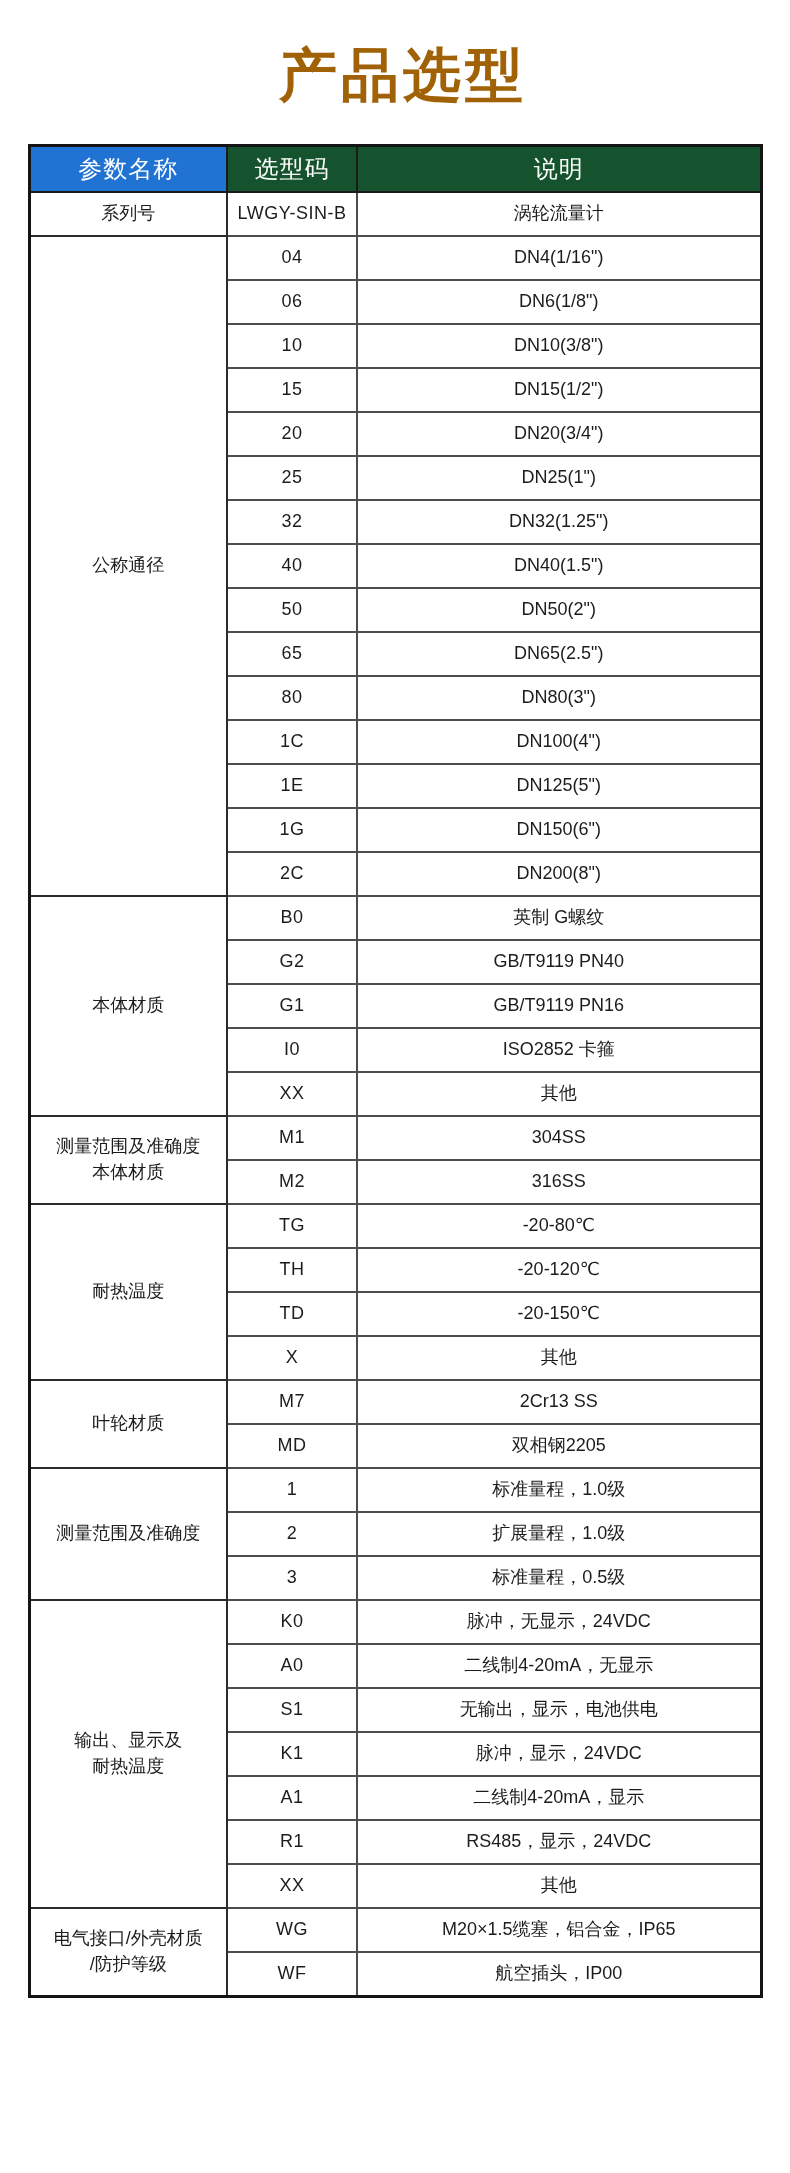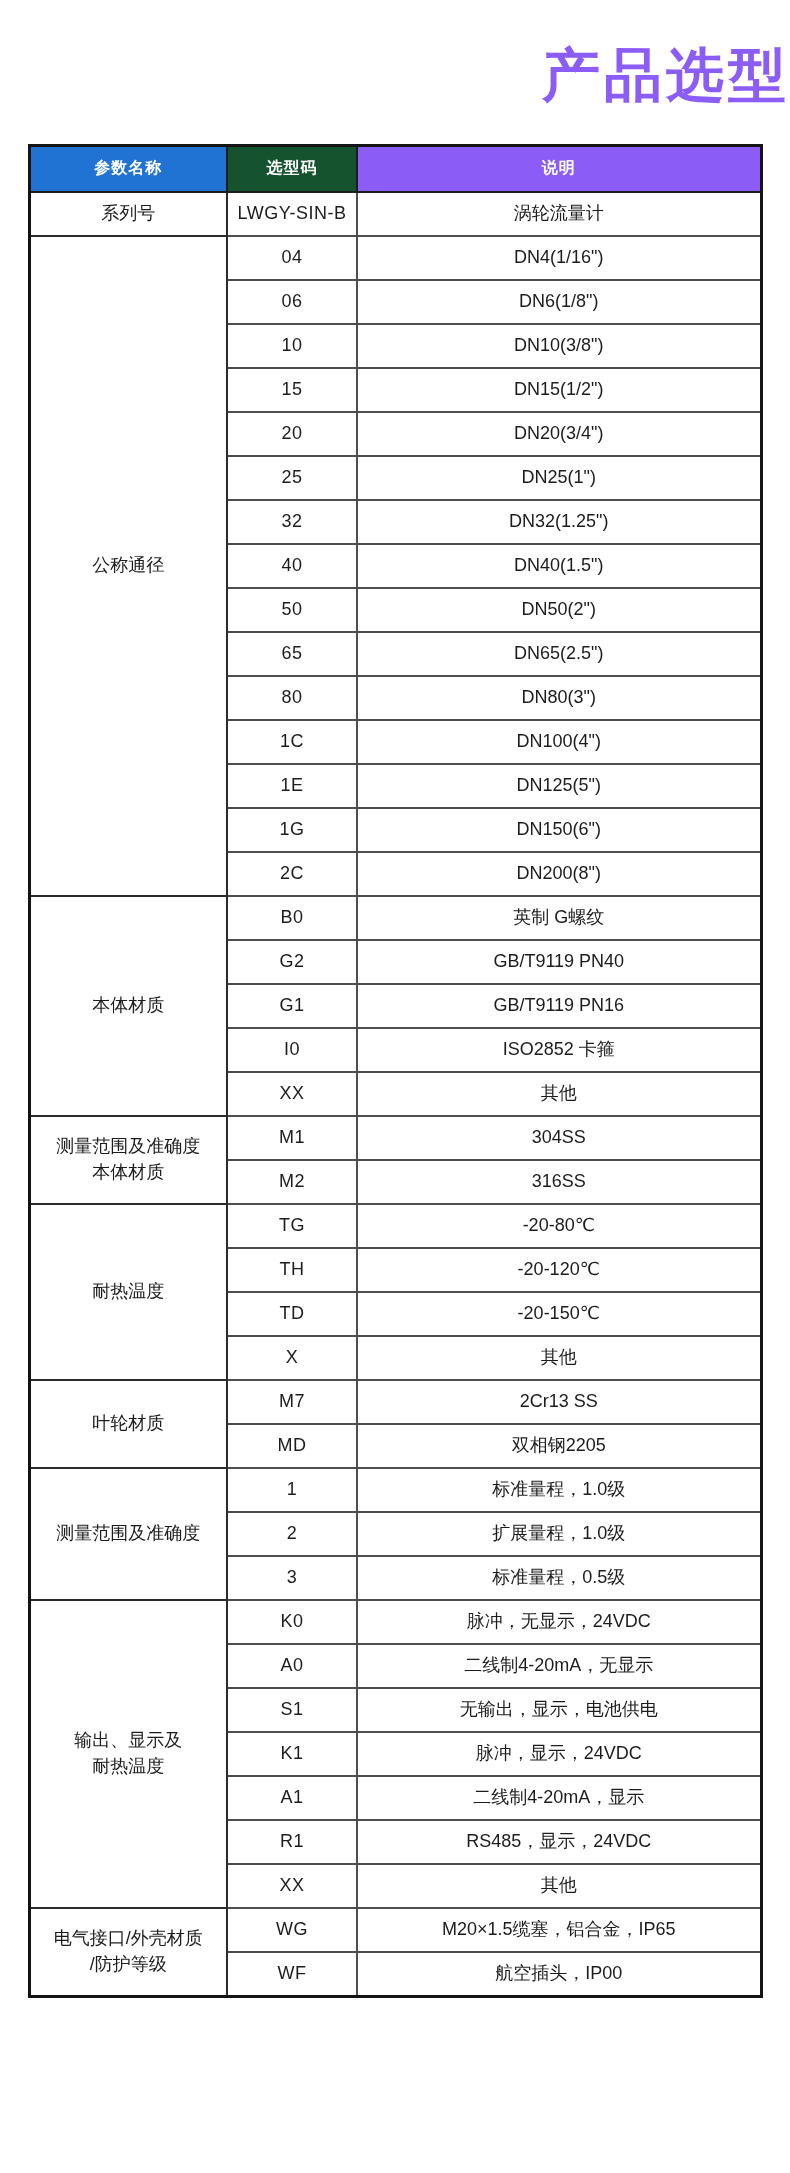--- a/index.html
+++ b/index.html
@@ -9,47 +9,47 @@
     font-family: "Liberation Sans", "DejaVu Sans", sans-serif;
   }
   .page {
     width: 790px;
     min-height: 2173px;
     margin: 0 auto;
     background: #ffffff;
     box-sizing: border-box;
   }
   .title {
-    text-align: right;
+    text-align: center;
     font-size: 58px;
     font-weight: 900;
     letter-spacing: 4px;
-    color: #8b5cf6;
+    color: #a16207;
     margin: 40px 0 0 16px;
     line-height: 1.2;
   }
   table.sel-table {
     border-collapse: collapse;
     table-layout: fixed;
     width: 732px;
     margin: 34px auto 0 auto;
     border: 3px solid #141414;
   }
   .sel-table th,
   .sel-table td {
     border: 2px solid #4d4d4d;
     text-align: center;
     vertical-align: middle;
     padding: 0 6px;
     overflow: hidden;
   }
   .sel-table thead th {
     color: #ffffff;
-    font-size: 16px;
-    font-weight: 700;
+    font-size: 24px;
+    font-weight: 400;
     height: 44px;
     border-color: #1b1b1b;
     letter-spacing: 1px;
   }
   .sel-table td {
     font-size: 18px;
     color: #1c1c1c;
     height: 42px;
     line-height: 1.4;
   }
@@ -74,21 +74,21 @@
   <table class="sel-table">
     <colgroup>
       <col style="width:198px">
       <col style="width:130px">
       <col style="width:404px">
     </colgroup>
     <thead>
       <tr>
         <th style="background: rgb(33, 115, 211); color: rgb(255, 255, 255);">参数名称</th>
         <th style="background: #14532d; color: rgb(255, 255, 255);">选型码</th>
-        <th style="background: #8b5cf6; color: rgb(255, 255, 255); margin-left: 22px;">说明</th>
+        <th style="background: #14532d; color: rgb(255, 255, 255); margin-left: 22px;">说明</th>
       </tr>
     </thead>
     <tbody id="table-body">
         <tr class="group-start">
           <td rowspan="1" class="param">系列号</td>
           <td class="code">LWGY-SIN-B</td>
           <td class="desc">涡轮流量计</td>
         </tr>
         <tr class="group-start">
           <td rowspan="15" class="param">公称通径</td>

